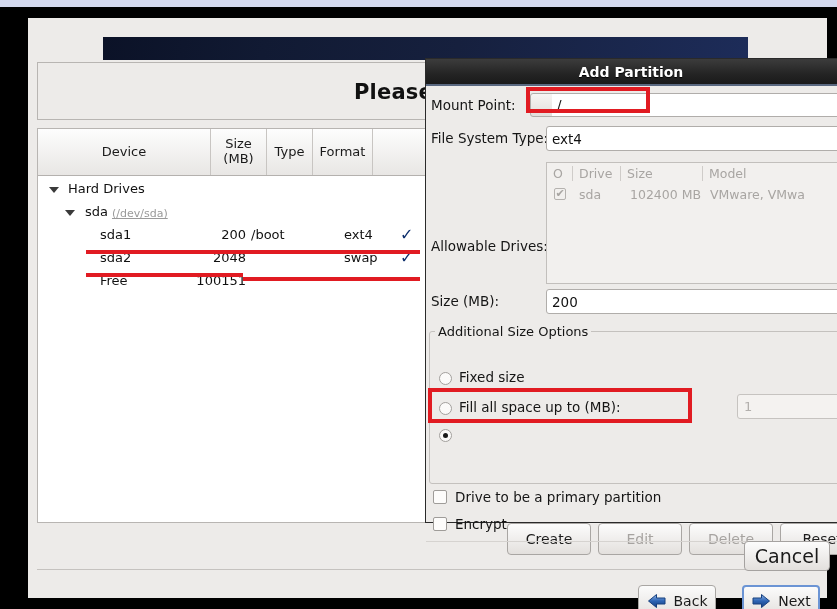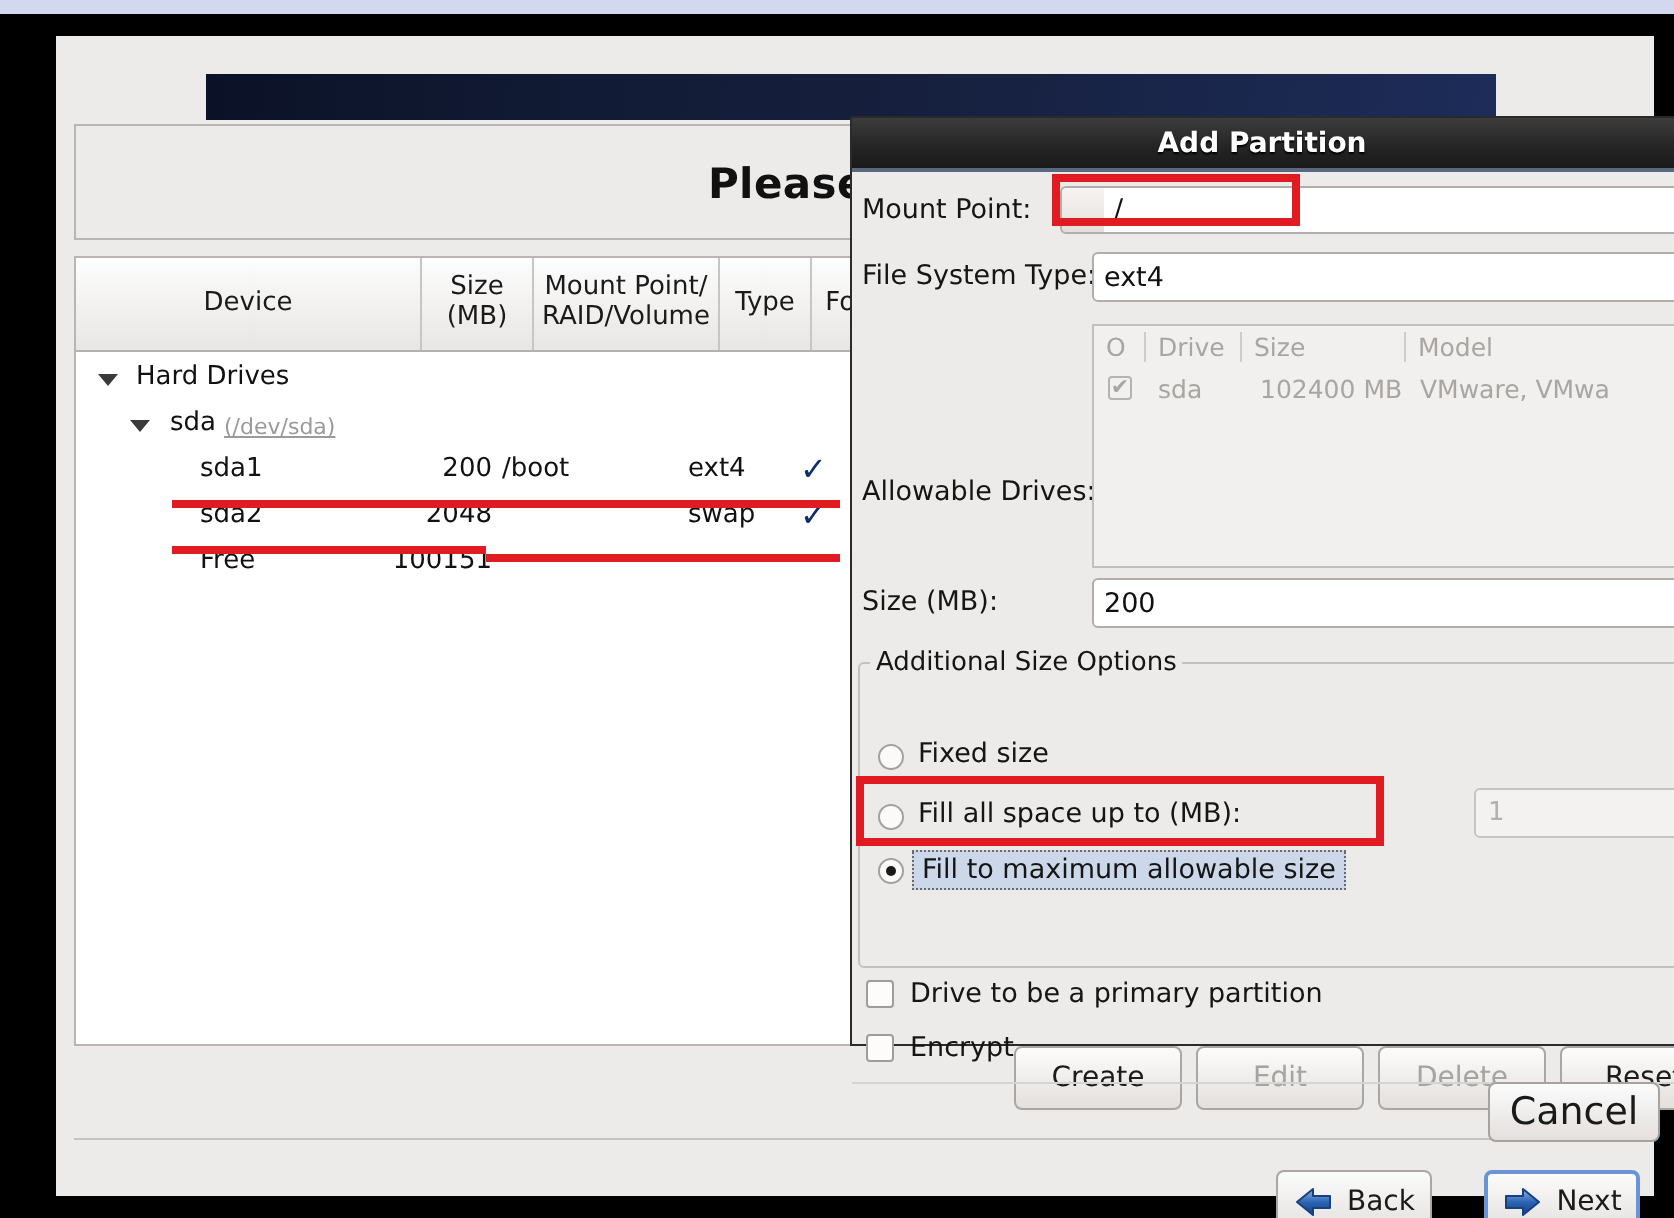--- a/index.html
+++ b/index.html
@@ -226,24 +226,20 @@
     </div>
 
     <div class="tree-panel">
 
       <div class="tree-header">
         <div class="th" style="width:173px">Device</div>
         <div class="th" style="width:56px; flex-direction:column; justify-content:center">
           <span>Size</span>
           <span>(MB)</span>
         </div>
-        <div class="th" style="width:93px; flex-direction:column; justify-content:center">
-          <span>Mount Point/</span>
-          <span>RAID/Volume</span>
-        </div>
         <div class="th" style="width:46px">Type</div>
         <div class="th" style="width:60px">Format</div>
         <div class="th" style="flex:1; border-right:none"></div>
       </div>
 
       <div class="tree-body">
 
         <div class="trow" style="top:2px">
           <span class="tri" style="left:11px"></span>
           <span class="cell" style="left:30px">Hard Drives</span>
@@ -356,21 +352,20 @@
       <div class="group-title" style="left:9px; top:238px">Additional Size Options</div>
 
       <div class="radio" style="left:13px; top:286px"></div>
       <div class="lbl" style="left:33px; top:283px">Fixed size</div>
 
       <div class="radio" style="left:13px; top:316px"></div>
       <div class="lbl" style="left:33px; top:313px">Fill all space up to (MB):</div>
       <div class="spin" style="left:311px; top:308px; width:105px; height:25px">1</div>
 
       <div class="radio on" style="left:13px; top:343px"></div>
-      <div class="lbl focuslbl" style="left:30px; top:339px">Fill to maximum allowable size</div>
 
       <div class="cb" style="left:7px; top:404px"></div>
       <div class="lbl" style="left:29px; top:403px">Drive to be a primary partition</div>
 
       <div class="cb" style="left:7px; top:431px"></div>
       <div class="lbl" style="left:29px; top:430px">Encrypt</div>
 
       <div class="hr-light" style="left:0; top:455px; width:418px"></div>
 
       <div class="cancel-btn" style="left:318px; top:455px; width:86px">Cancel</div>

